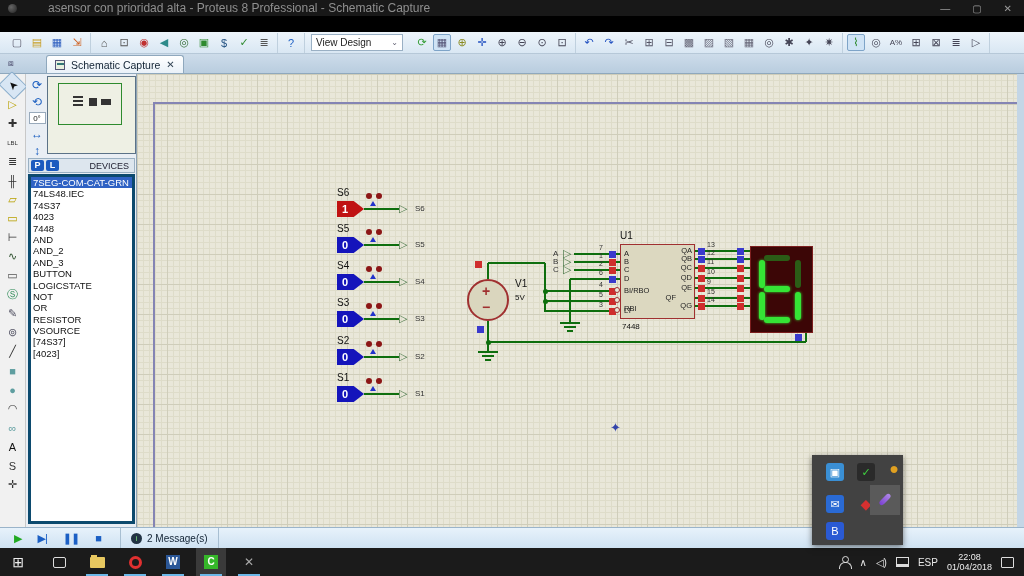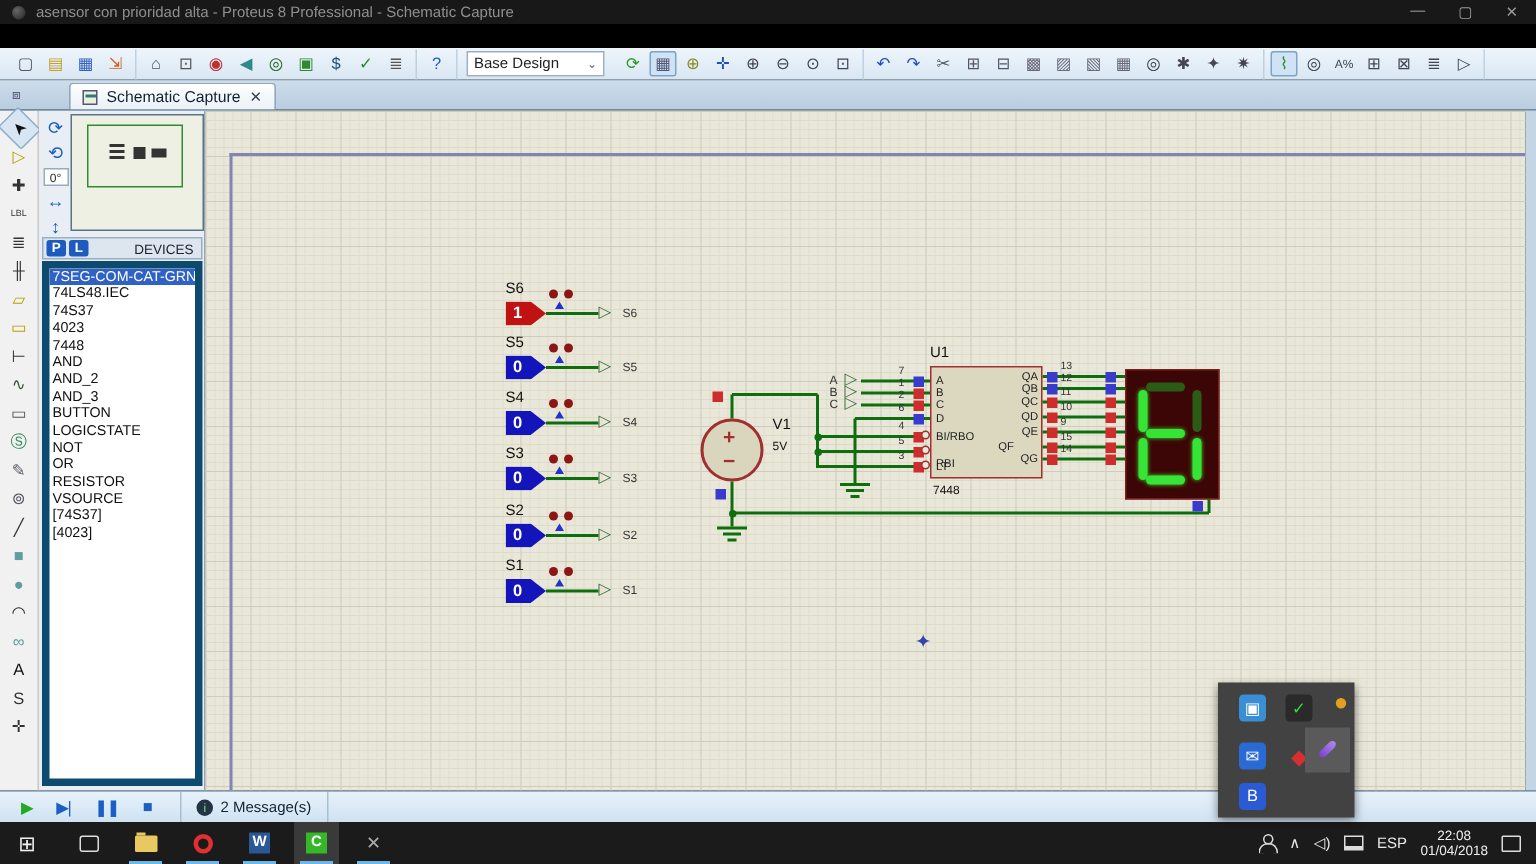--- a/index.html
+++ b/index.html
@@ -2,21 +2,21 @@
 <html><head>
 <meta charset="utf-8">
 <style>
   * { margin:0; padding:0; box-sizing:border-box; }
   html,body { width:1024px; height:576px; overflow:hidden; font-family:"Liberation Sans",sans-serif; }
   #stage { position:relative; width:1024px; height:576px; background:#000; }
 
   
   #titlebar { position:absolute; left:0; top:0; width:1024px; height:16px; background:#181818; display:flex; align-items:center; }
   #app-icon { width:9px; height:9px; border-radius:50%; background:radial-gradient(circle at 35% 35%,#666,#222); margin:0 7px 0 8px; }
-  #title-text { color:#8f8f8f; font-size:10px; }
+  #title-text { color:#8f8f8f; font-size:12px;margin-left:24px; }
   #win-controls { margin-left:auto; display:flex; gap:22px; padding-right:12px; color:#9a9a9a; font-size:10px; }
   #win-controls span { cursor:default; }
 
   
   #menubar { position:absolute; left:0; top:16px; width:1024px; height:16px; background:#f4f4f2; border-bottom:1px solid #d8d8d8; display:flex; align-items:center; padding-left:4px; }
   .menu-item { font-size:11px; color:#222; padding:0 8px; }
 
   
   #toolbar { position:absolute; left:0; top:32px; width:1024px; height:22px; background:linear-gradient(#eef5fb,#d9e7f3); border-bottom:1px solid #b6c8d8; display:flex; align-items:center; padding-left:4px; }
   .tb-group { display:flex; align-items:center; padding:0 3px; border-right:1px solid #bfd0de; height:20px; }
@@ -43,21 +43,21 @@
 
   #left-panel { position:absolute; left:26px; top:0; width:111px; height:453px; background:#e9eef4; border-right:1px solid #8fa4b6; }
   #rotate-col { position:absolute; left:2px; top:4px; width:18px; display:flex; flex-direction:column; align-items:center; gap:3px; color:#1c5fc0; font-size:12px; }
   #angle-box { width:17px; height:12px; background:#fff; border:1px solid #9ab; font-size:8px; color:#222; text-align:center; line-height:11px; }
   #overview { position:absolute; left:21px; top:2px; width:89px; height:78px; background:#eef0e4; border:1px solid #5b7287; }
   #overview-view { position:absolute; left:10px; top:6px; width:64px; height:42px; border:1px solid #2e8b2e; background:#eef0e4; }
   .mini-mark { position:absolute; background:#333; }
   #devices-header { position:absolute; left:2px; top:84px; width:107px; height:15px; display:flex; align-items:center; background:#dde6ee; border:1px solid #9ab0c2; }
   .pl-btn { width:13px; height:11px; background:#1d5bbf; color:#fff; font-size:9px; font-weight:bold; text-align:center; line-height:11px; border-radius:2px; margin-left:2px; }
   #devices-title { margin-left:auto; margin-right:5px; font-size:9px; color:#223; }
-  #device-list { position:absolute; left:2px; top:100px; width:107px; height:350px; background:#fff; border:5px solid #0c4a6e; overflow:hidden; }
+  #device-list { position:absolute; left:2px; top:100px; width:107px; height:350px; background:#fff; border:3px solid #0c4a6e; overflow:hidden; }
   .device-item { font-size:9.5px; color:#111; padding:0 2px; height:11.4px; line-height:11.4px; white-space:nowrap; }
   .device-item.selected { background:#2f62c4; color:#fff; }
 
   
   #canvas { position:absolute; left:137px; top:0; width:880px; height:453px; background-color:#e9e7d9;
     background-image:
       linear-gradient(#cfcdba 1px, transparent 1px),
       linear-gradient(90deg,#cfcdba 1px, transparent 1px),
       linear-gradient(#dedcc9 1px, transparent 1px),
       linear-gradient(90deg,#dedcc9 1px, transparent 1px);
@@ -158,21 +158,21 @@
         <div class="tb-btn" style="color: rgb(46, 106, 46);">◎</div>
         <div class="tb-btn" style="color: rgb(46, 138, 46);">▣</div>
         <div class="tb-btn" style="color: rgb(32, 80, 128);">$</div>
         <div class="tb-btn" style="color: rgb(46, 138, 46);">✓</div>
         <div class="tb-btn" style="color: rgb(85, 85, 85);">≣</div>
       </div>
       <div class="tb-group">
         <div class="tb-btn" style="color: rgb(27, 95, 196);">?</div>
       </div>
       <div id="design-selector">
-        <div>Base Design</div>
+        <div>View Design</div>
         <div class="chev">⌄</div>
       </div>
       <div class="tb-group">
         <div class="tb-btn" style="color: rgb(46, 154, 46);">⟳</div>
         <div class="tb-btn pressed" style="color: rgb(85, 85, 119);">▦</div>
         <div class="tb-btn" style="color: rgb(138, 138, 32);">⊕</div>
         <div class="tb-btn" style="color: rgb(32, 80, 192);">✛</div>
         <div class="tb-btn" style="color: rgb(68, 68, 85);">⊕</div>
         <div class="tb-btn" style="color: rgb(68, 68, 85);">⊖</div>
         <div class="tb-btn" style="color: rgb(68, 68, 85);">⊙</div>

